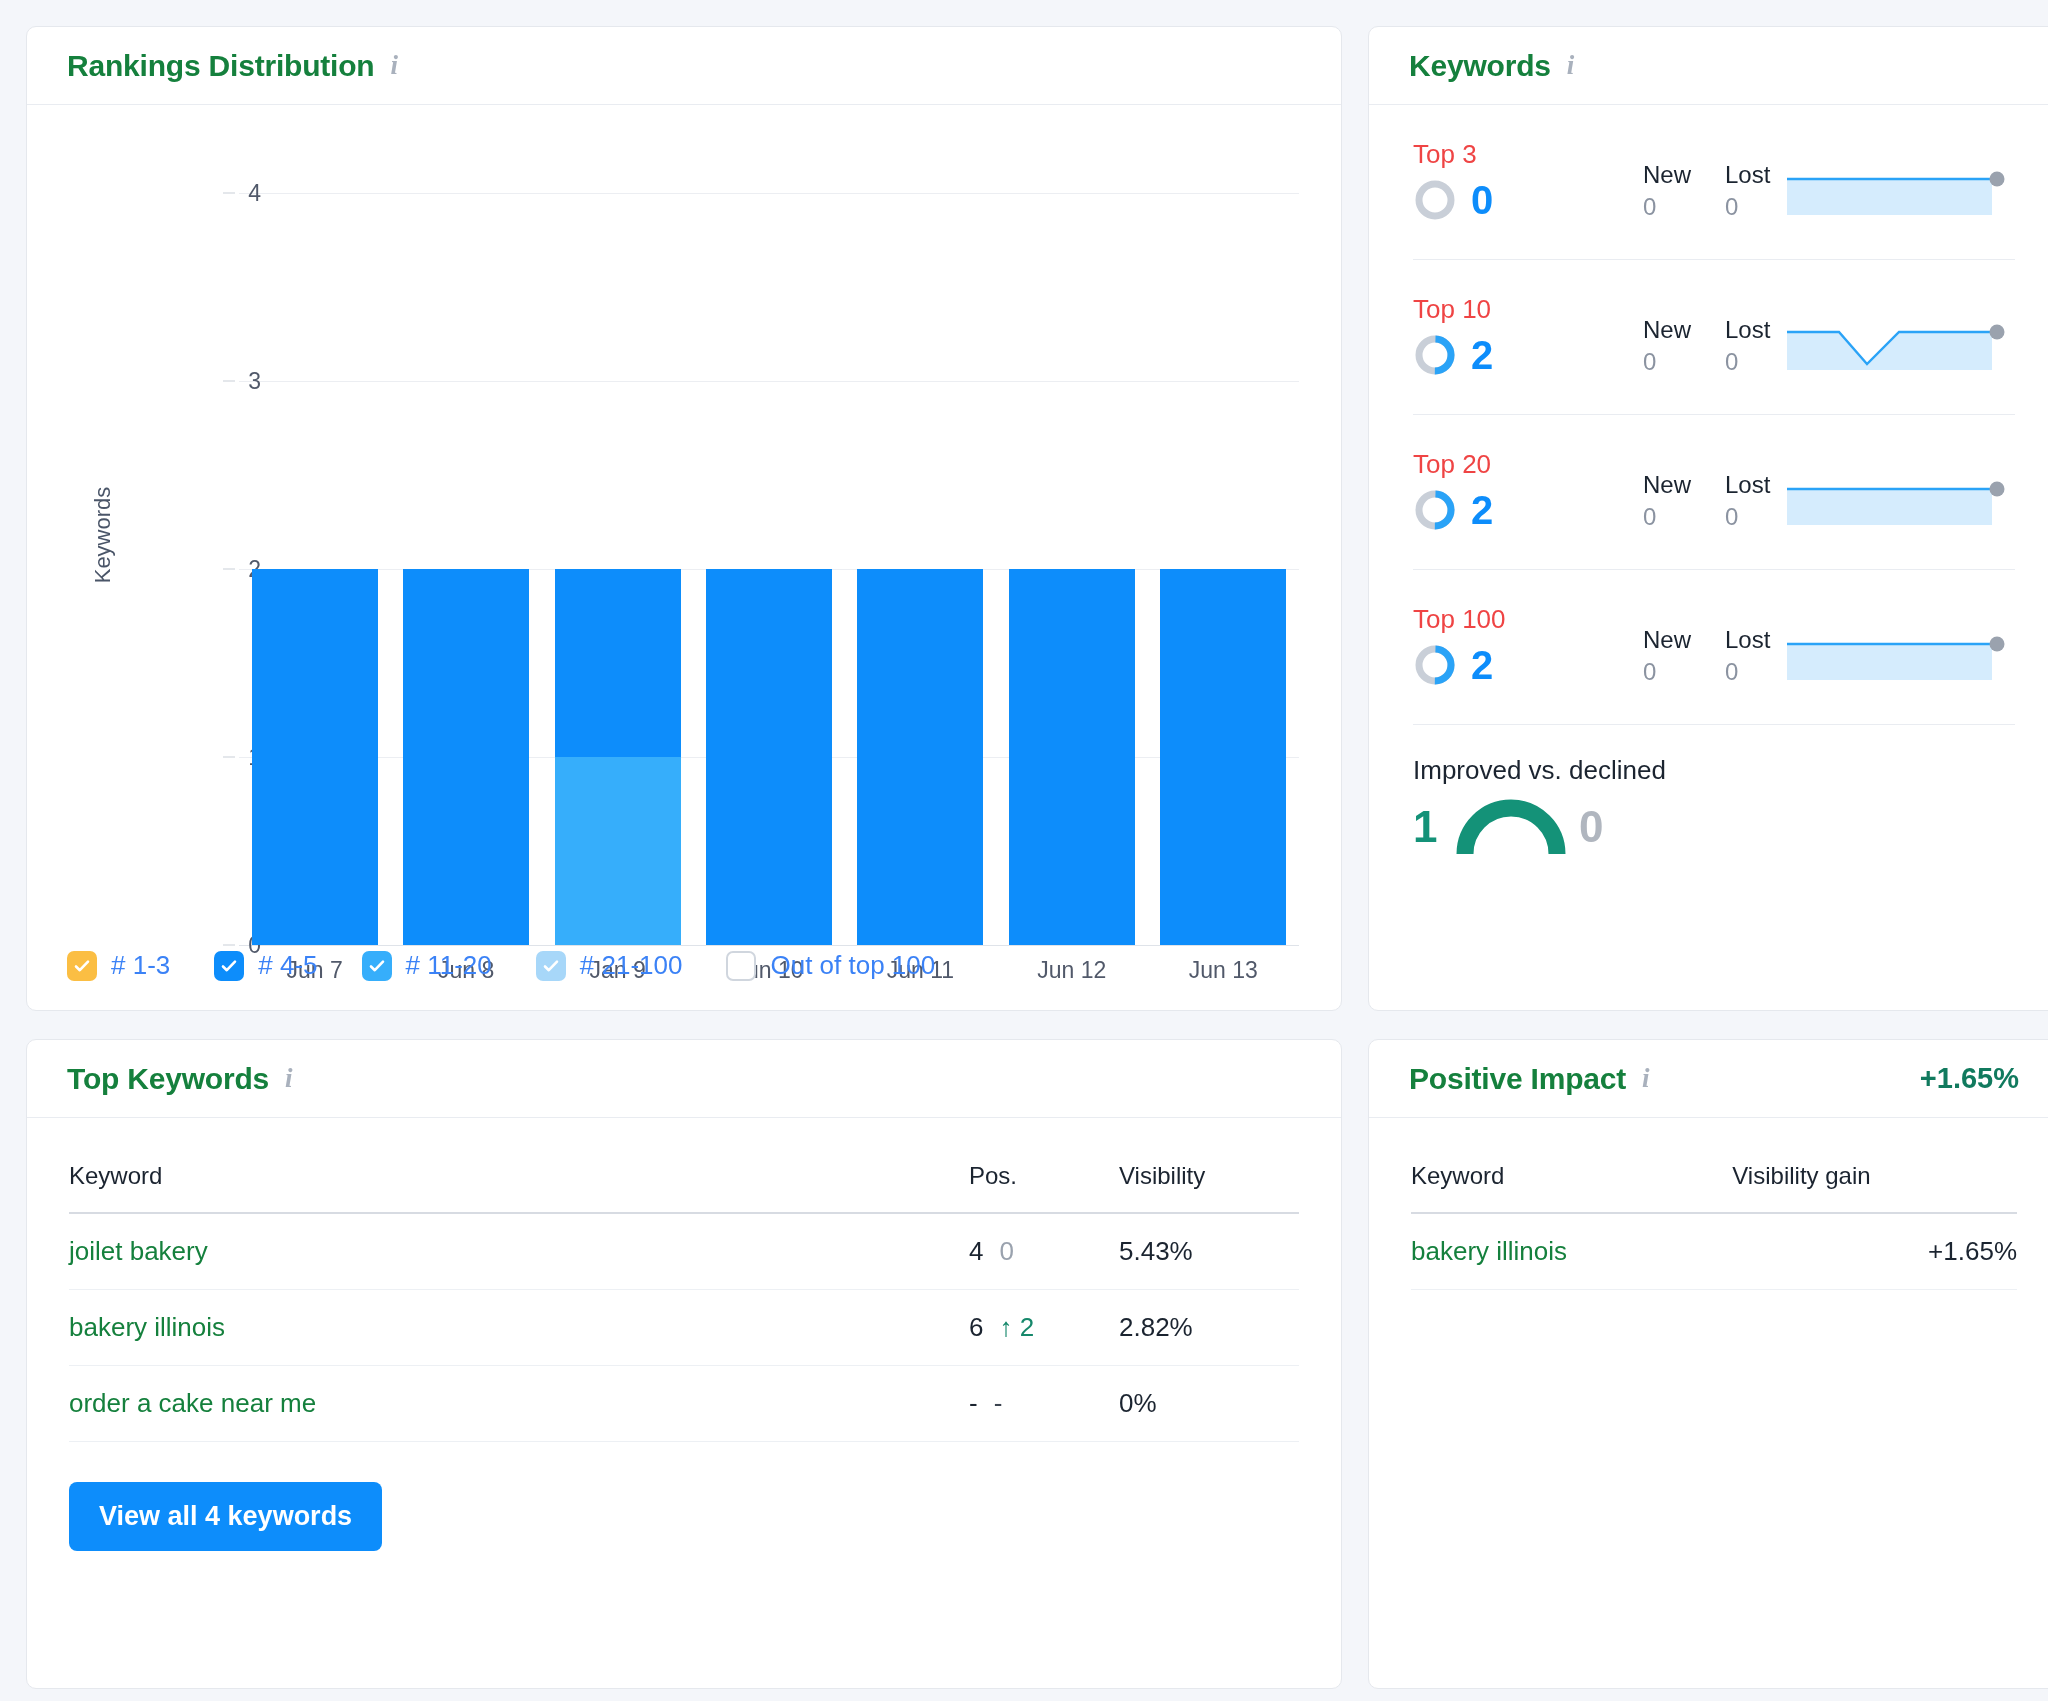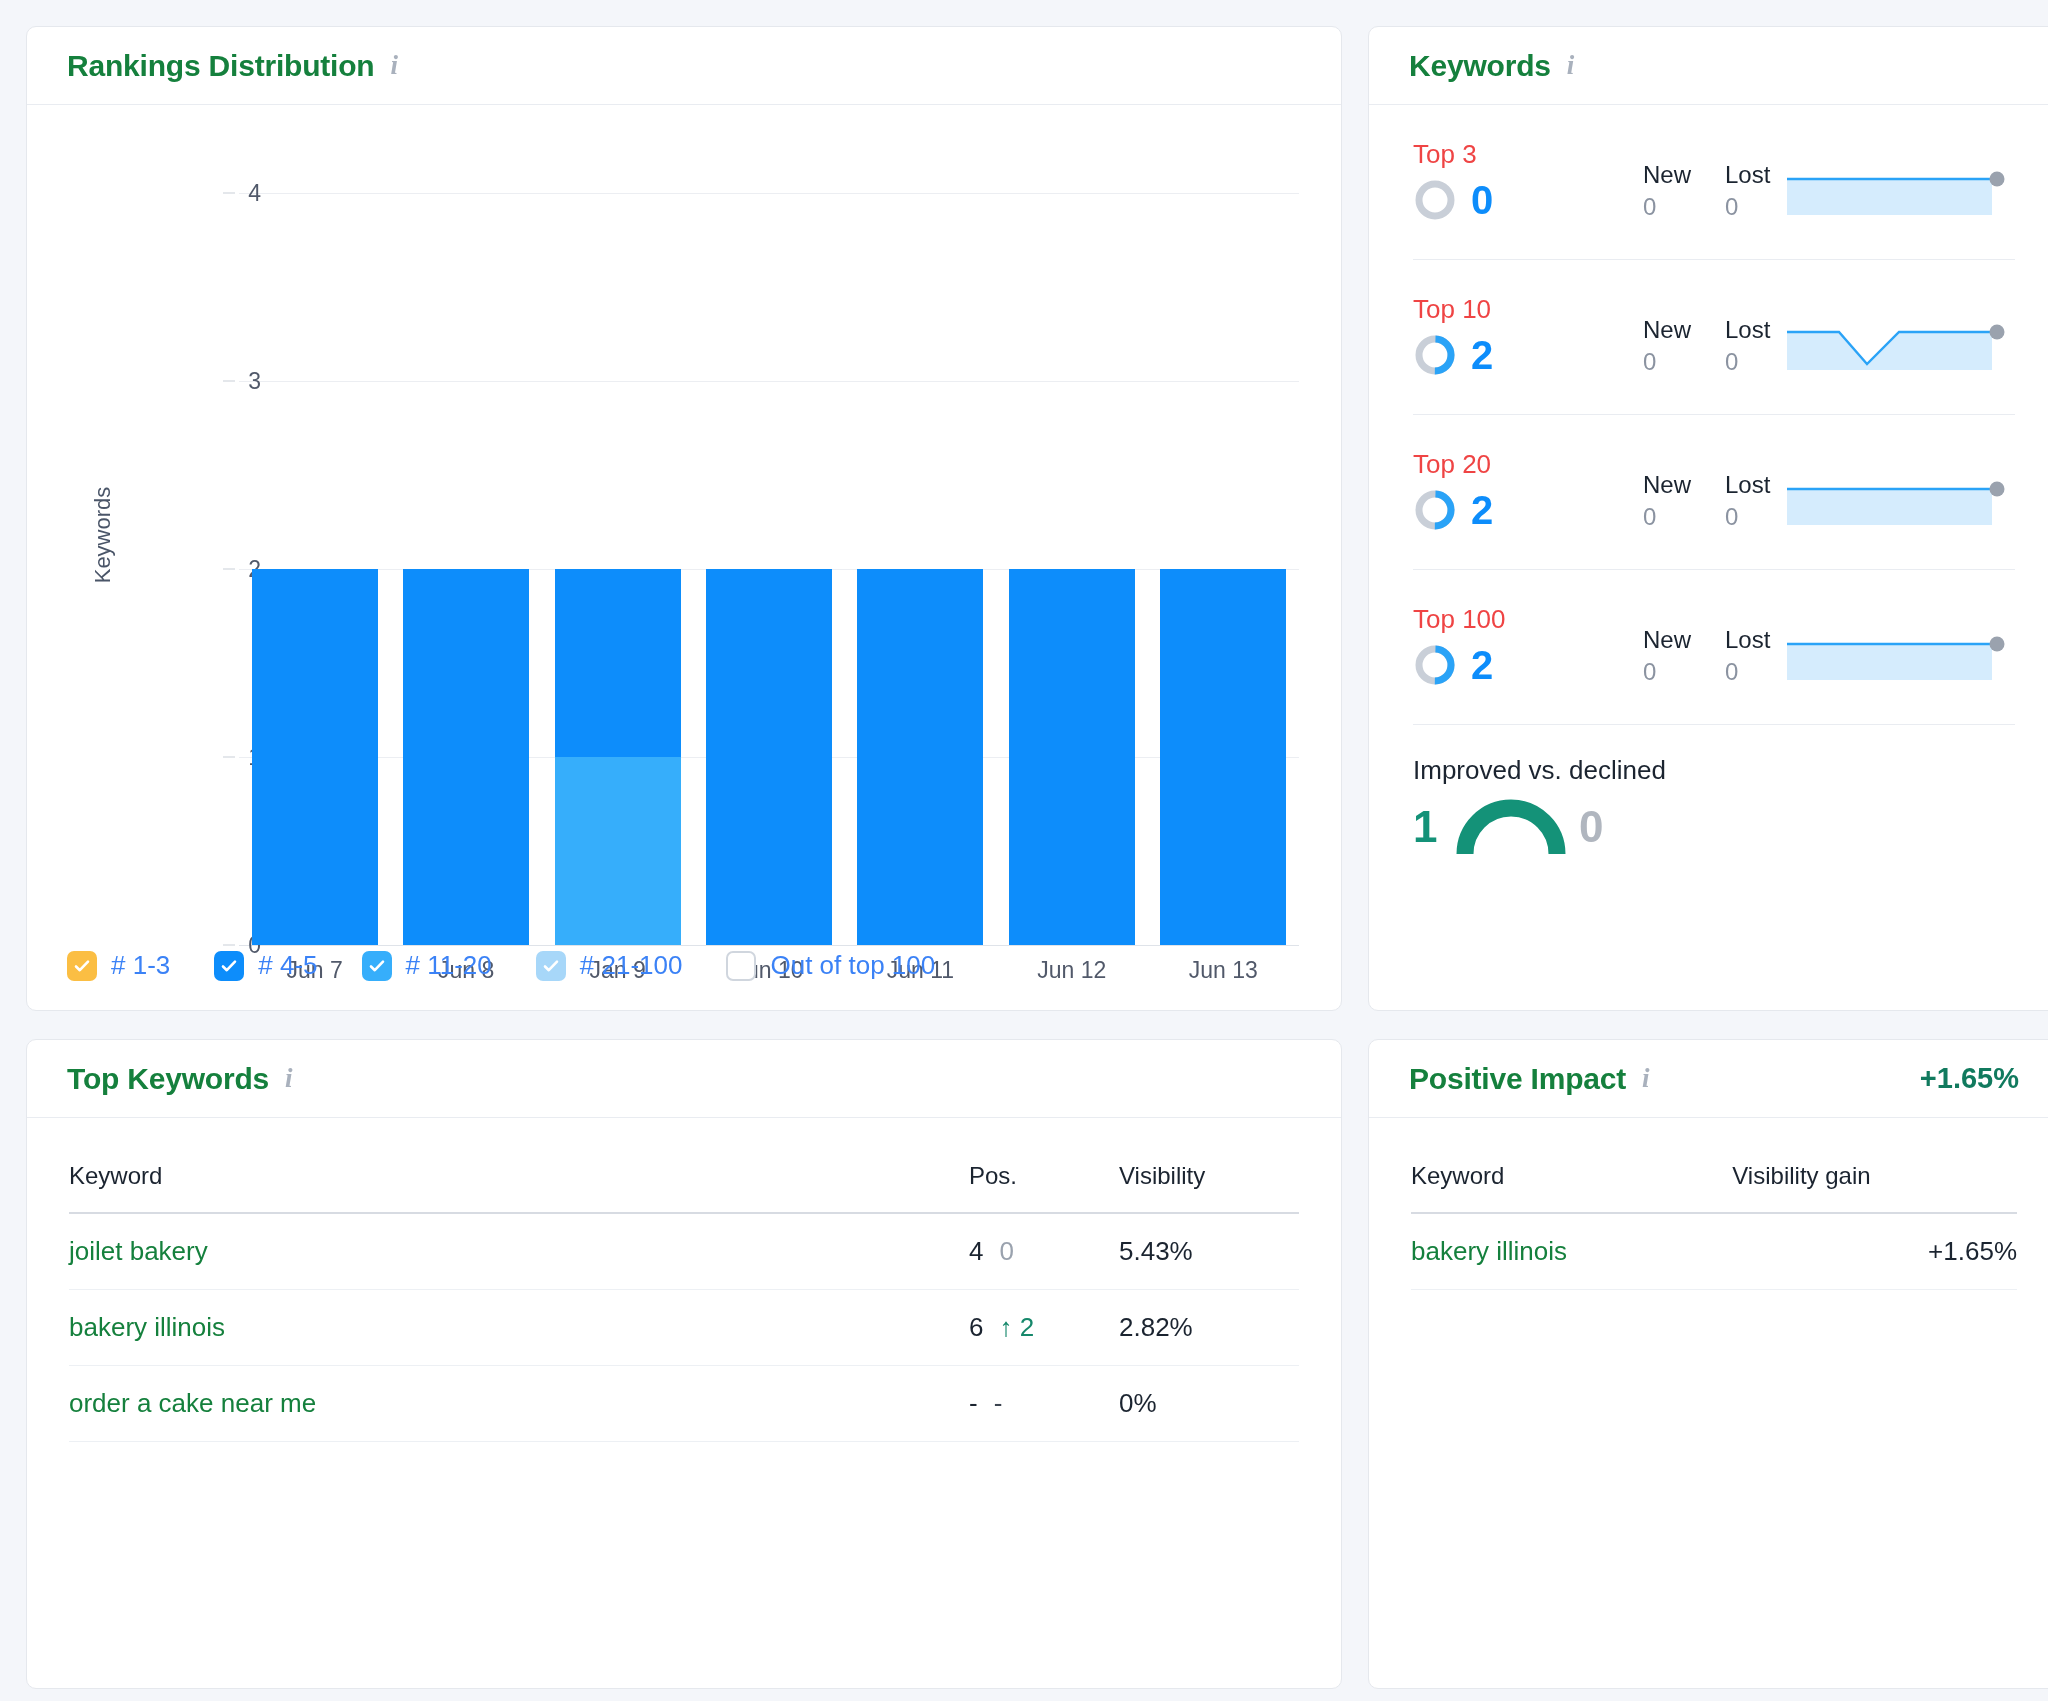--- a/index.html
+++ b/index.html
@@ -567,20 +567,23 @@
                 <span class="pos-cell">
                   <span class="pos-num">-</span>
                   <span class="pos-dash">-</span>
                 </span>
               </td>
               <td class="c-vis">0%</td>
             </tr>
           </tbody>
       </table>
     </div>
+    <div class="btn-wrap">
+      <button class="btn">View all 4 keywords</button>
+    </div>
   </div>
 
   <div class="card">
     <div class="card-head">
       <span class="card-title">Positive Impact</span>
       <span class="info-icon">i</span>
       <span class="head-right">+1.65%</span>
     </div>
     <div class="tbl-wrap">
       <table class="tbl">

